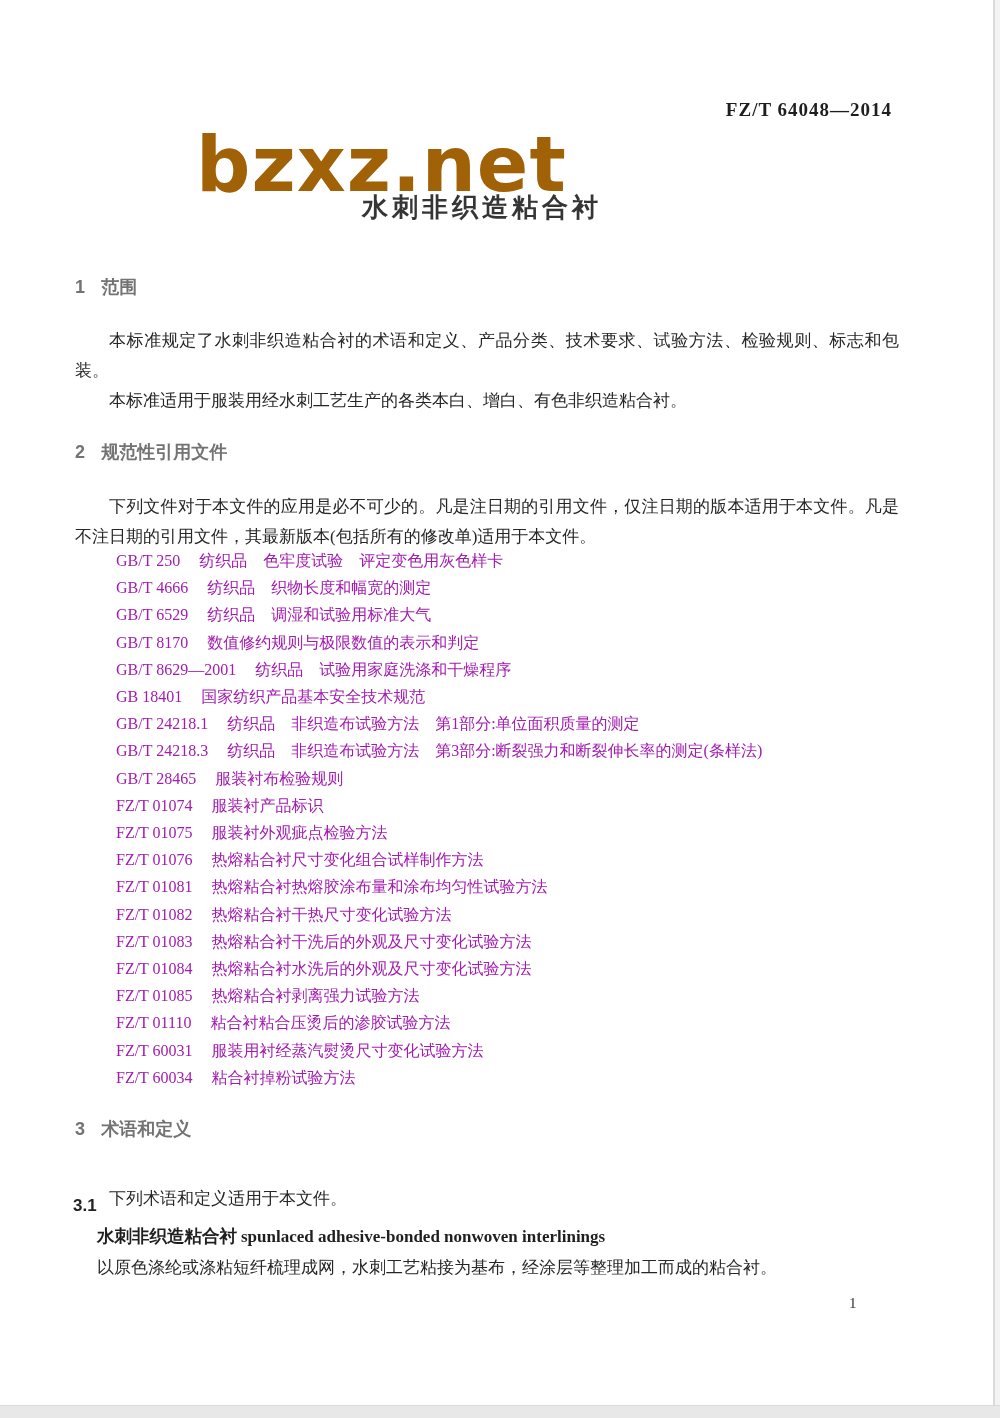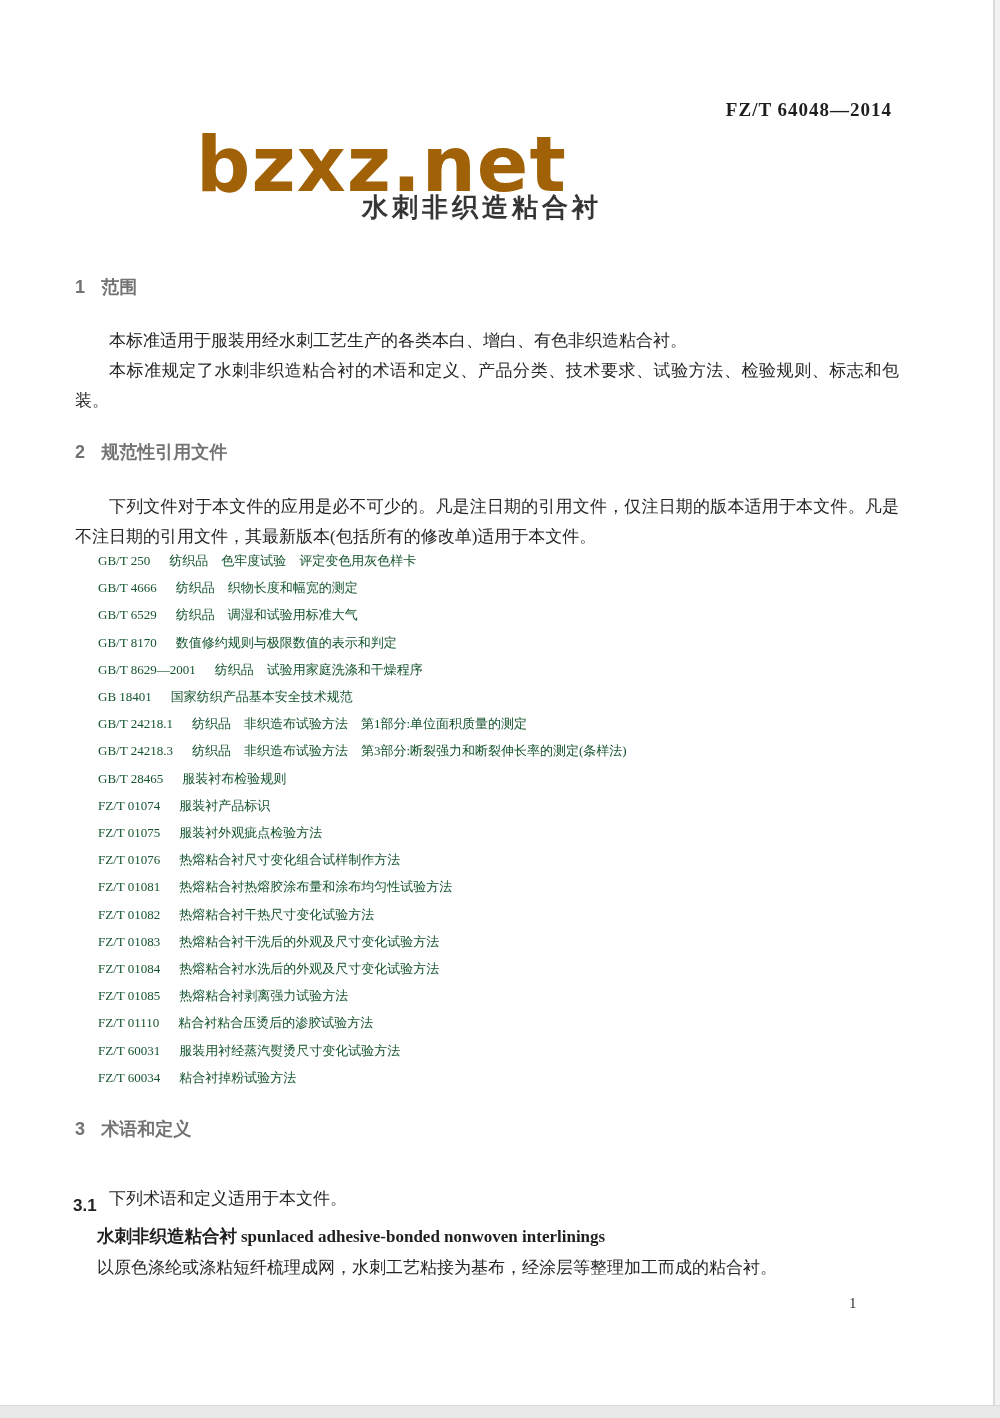--- a/index.html
+++ b/index.html
@@ -63,22 +63,22 @@
     position: absolute; left: 75px; width: 824px;
     font-size: 17px; line-height: 30px; text-align: justify;
     color: #262626; z-index: 1;
   }
   .text-block p { margin: 0; text-indent: 2em; }
   #sec1-paras { top: 326px; }
   #sec2-intro { top: 475px; margin-top: 17px; }
   #sec3-intro { top: 1184px; }
   
   .refs {
-    position: absolute; left: 98px; top: 547px; width: 860px;
-    font-size: 13px; line-height: 27.2px; color: #14532d; z-index: 1;
+    position: absolute; left: 116px; top: 547px; width: 860px;
+    font-size: 16px; line-height: 27.2px; color: #a21caf; z-index: 1;
   }
   .ref-row { white-space: nowrap; }
   .ref-code { margin-right: 19px; }
   
   .clause-num {
     position: absolute; left: 73px; top: 1196px;
     font-family: "Liberation Sans", sans-serif;
     font-weight: bold; font-size: 17px; color: #222; z-index: 1;
   }
   .term-line {
@@ -112,22 +112,22 @@
 
   <div class="hdr-code">FZ/T 64048—2014</div>
 
   <div class="doc-title">水刺非织造粘合衬</div>
 
   <div id="sec1-heading" class="sec-heading">
     <span class="sec-num">1</span><span>范围</span>
   </div>
 
   <div id="sec1-paras" class="text-block">
+    <p>本标准规定了水刺非织造粘合衬的术语和定义、产品分类、技术要求、试验方法、检验规则、标志和包装。</p>
     <p>本标准适用于服装用经水刺工艺生产的各类本白、增白、有色非织造粘合衬。</p>
-    <p>本标准规定了水刺非织造粘合衬的术语和定义、产品分类、技术要求、试验方法、检验规则、标志和包装。</p>
   </div>
 
   <div id="sec2-heading" class="sec-heading">
     <span class="sec-num">2</span><span>规范性引用文件</span>
   </div>
 
   <div id="sec2-intro" class="text-block">
     <p>下列文件对于本文件的应用是必不可少的。凡是注日期的引用文件，仅注日期的版本适用于本文件。凡是不注日期的引用文件，其最新版本(包括所有的修改单)适用于本文件。</p>
   </div>
 

